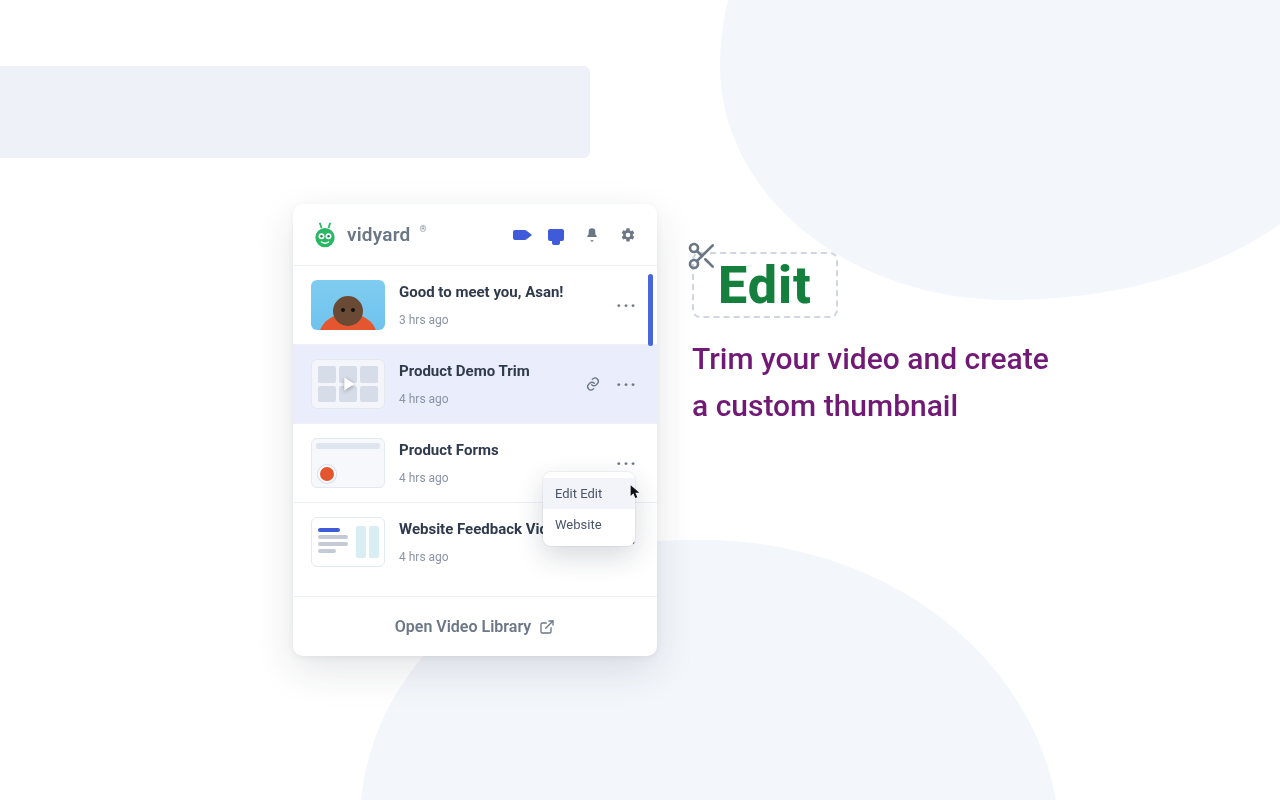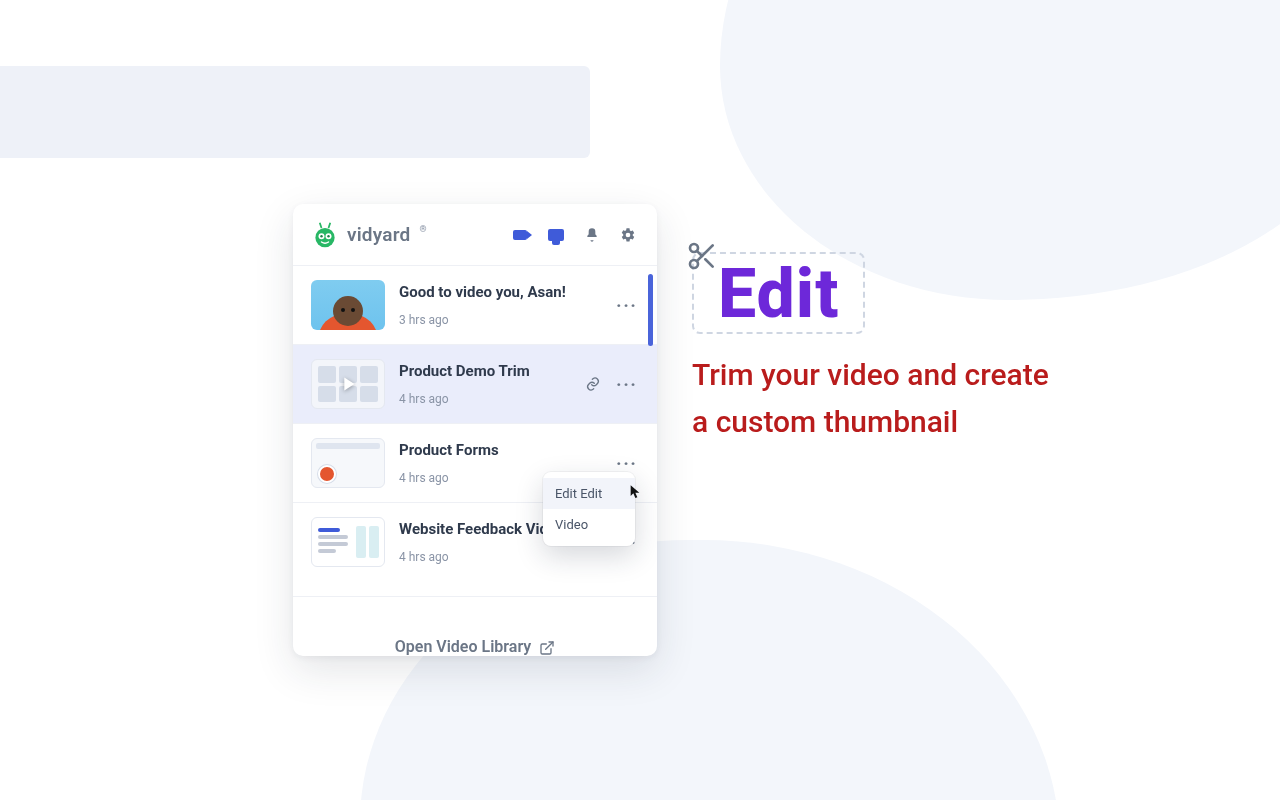--- a/index.html
+++ b/index.html
@@ -71,46 +71,46 @@
 
   .meta { flex:1; min-width:0; }
   .title { font-size:15px; font-weight:700; color:#2f3a4c; line-height:1.25; }
   .time { font-size:12px; color:#8a94a6; margin-top:12px; }
   .row-actions { display:flex; align-items:center; gap:10px; color:#6b7686; }
   .iconbtn { width:24px; height:24px; display:flex; align-items:center; justify-content:center; cursor:pointer; border-radius:4px; }
   .iconbtn svg { width:16px; height:16px; display:block; }
   .dots { letter-spacing:2px; font-weight:900; color:#6b7686; font-size:16px; }
 
   .footer {
-    height:60px; display:flex; align-items:flex-end; justify-content:center; gap:8px;
+    height:60px; display:flex; align-items:center; justify-content:center; gap:8px;
     color:#6b7686; font-weight:600; font-size:16px; border-top:1px solid #eef0f5; cursor:pointer;
   }
   .footer svg { width:16px; height:16px; }
 
   
   .menu {
     position:absolute; top:206px; right:22px; width:92px; background:#ffffff;
     border-radius:8px; box-shadow:0 10px 28px rgba(30,40,60,.18), 0 0 0 1px rgba(30,40,60,.05);
     z-index:5; padding:6px 0;
   }
   .menu-item { padding:8px 12px; font-size:13px; color:#4a5568; cursor:pointer; position:relative; }
   .menu-item.hover { background:#f2f4fa; }
   .cursor { position:absolute; right:-8px; top:6px; }
   .cursor svg { width:14px; height:16px; display:block; }
 
   
   .feature { position:absolute; top:254px; left:692px; width:460px; z-index:2; }
   .scissors { width:32px; height:32px; color:#6b7686; }
   .edit-box {
     display:inline-block; padding:6px 24px 4px 24px; border:2px dashed #cfd6e2; border-radius:8px;
-    font-size:68px; line-height:1; font-weight:800; color:#6d28d9; letter-spacing:1px; margin-top:-2px;
+    font-size:52px; line-height:1; font-weight:800; color:#15803d; letter-spacing:1px; margin-top:-2px;
   }
   .edit-wrap { position:relative; display:inline-block; }
   .edit-wrap .scissors { position:absolute; left:-6px; top:-14px; }
-  .subtitle { margin-top:18px; font-size:30px; line-height:1.55; color:#b91c1c; font-weight:500; max-width:360px; }
+  .subtitle { margin-top:18px; font-size:30px; line-height:1.55; color:#701a75; font-weight:500; max-width:360px; }
 </style>
 </head>
 <body>
 
 <div class="blob tr"></div>
 <div class="blob br"></div>
 <div class="top-bar"></div>
 
 <div class="panel">
   <div class="panel-header">
@@ -152,21 +152,21 @@
 
   <div class="list">
     <div class="scroll-ind"></div>
 
     <div class="row">
       <div class="thumb portrait">
         <div class="shirt"></div>
         <div class="face"></div>
       </div>
       <div class="meta">
-        <div class="title">Good to video you, Asan!</div>
+        <div class="title">Good to meet you, Asan!</div>
         <div class="time">3 hrs ago</div>
       </div>
       <div class="row-actions">
         <div class="iconbtn">
             <span class="dots">···</span>
           </div>
       </div>
     </div>
 
     <div class="row selected">
@@ -245,21 +245,21 @@
     <div class="menu">
       <div class="menu-item hover">
         <span>Edit Edit</span>
         <span class="cursor">
           <svg viewBox="0 0 20 24">
               <path fill="#111" d="M2 2l0 16 4-4 3 7 3-1-3-7 6 0z"></path>
             </svg>
         </span>
       </div>
       <div class="menu-item">
-        <span>Video</span>
+        <span>Website</span>
       </div>
     </div>
   </div>
 
   <div class="footer">
     <span>Open Video Library</span>
     <svg viewBox="0 0 24 24" fill="none" stroke="#6b7686" stroke-width="2" stroke-linecap="round" stroke-linejoin="round">
       <path d="M18 13v6a2 2 0 0 1-2 2H5a2 2 0 0 1-2-2V8a2 2 0 0 1 2-2h6"></path>
       <polyline points="15 3 21 3 21 9"></polyline>
       <line x1="10" y1="14" x2="21" y2="3"></line>

